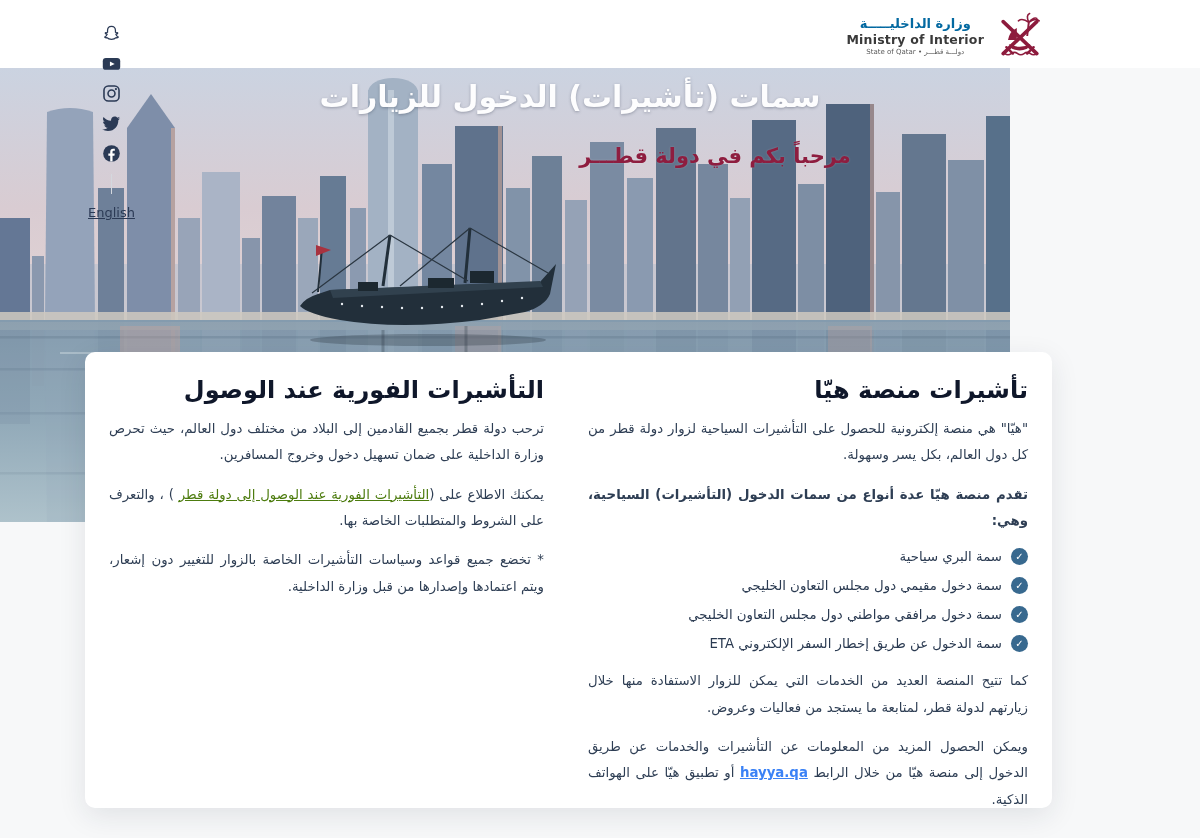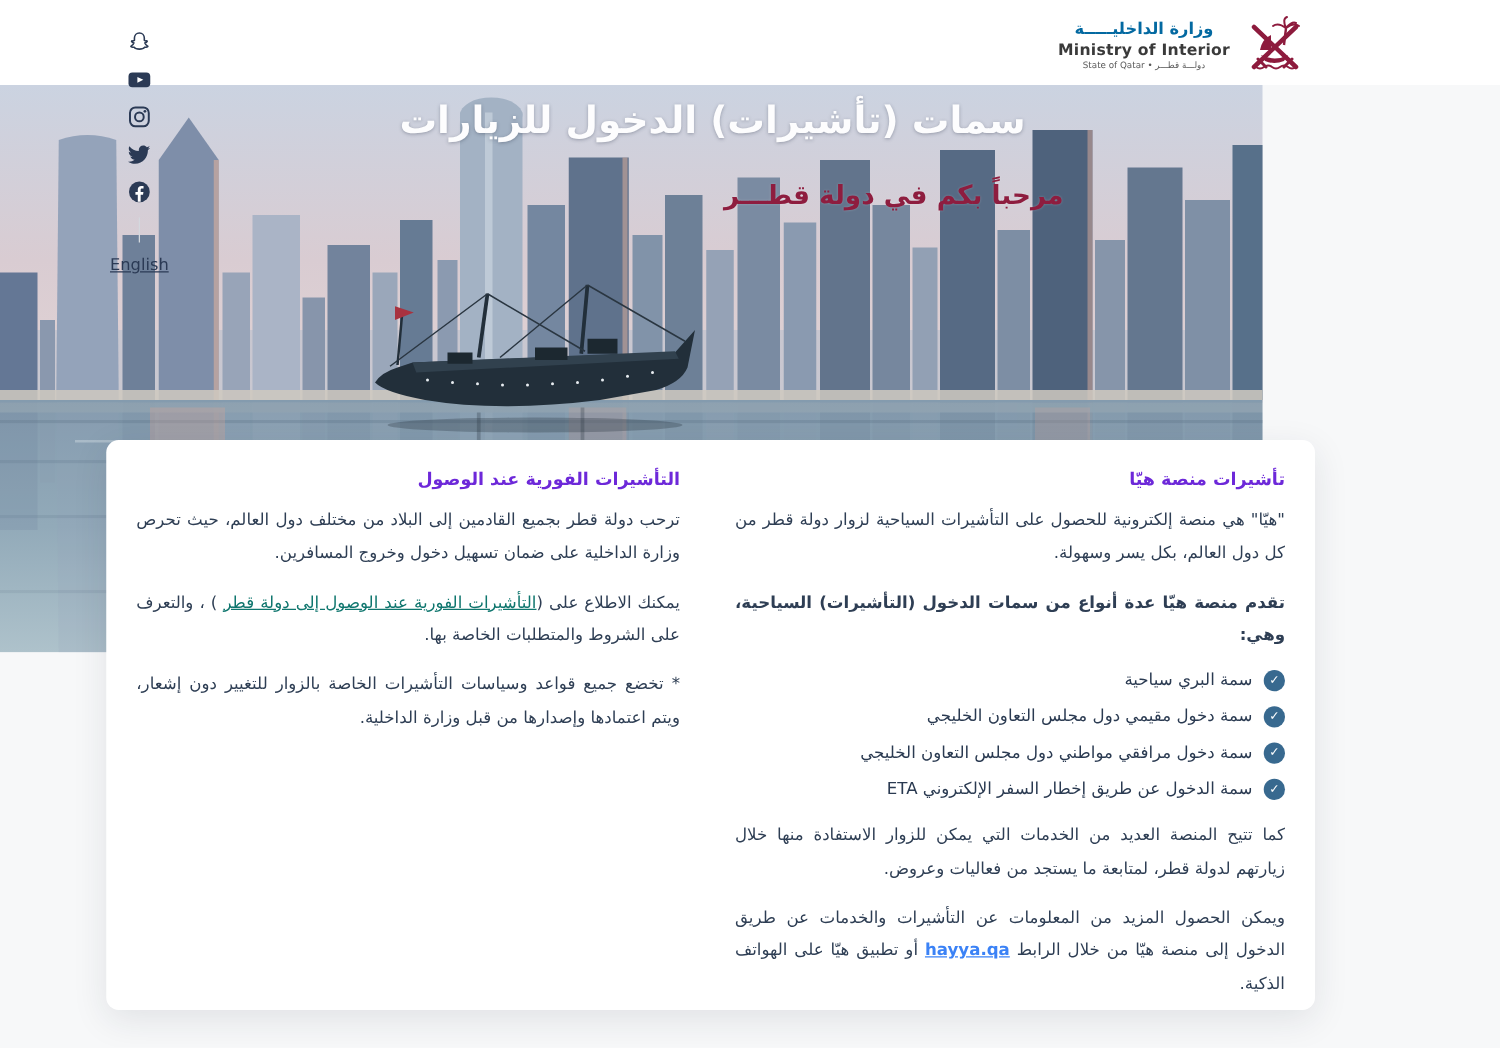--- a/index.html
+++ b/index.html
@@ -29,29 +29,29 @@
   .hero-sub { position:absolute; top:76px; left:215px; width:1000px; text-align:center;
               font-size:21px; font-weight:bold; color:#8e1d3f; text-shadow:0 0 2px rgba(255,255,255,.25); }
 
   
   .card { position:absolute; left:85px; top:352px; width:967px; height:456px; background:#ffffff;
           border-radius:10px; box-shadow:0 8px 28px rgba(30,40,60,.10); z-index:4;
           padding:18px 24px 20px 24px; direction:rtl; overflow:hidden; }
   .cols { display:flex; gap:44px; }
   .col-hayya { width:440px; flex:0 0 440px; }
   .col-arrival { width:435px; flex:0 0 435px; }
-  h2.sec { font-size:14px; font-weight:bold; color:#6d28d9; margin:6px 0 12px; }
+  h2.sec { font-size:24px; font-weight:bold; color:#0f172a; margin:6px 0 12px; }
   .card p { font-size:13.3px; color:#2e3e54; line-height:1.98; text-align:justify; margin:0 0 13px; }
   .bold-line { font-weight:bold; color:#22324a; margin-bottom:8px !important; }
   .check-list { list-style:none; margin:2px 0 10px; }
   .check-list li { display:flex; align-items:center; gap:9px; height:29px; font-size:13.3px; color:#2a3a51; }
   .chk { width:17px; height:17px; border-radius:50%; background:#38698f; color:#fff; flex:0 0 17px;
          display:flex; align-items:center; justify-content:center; font-size:10px; line-height:1; }
   .link-navy { color:#3b82f6; font-weight:bold; text-decoration:underline; cursor:pointer; }
-  .link-maroon { color:#0f766e; text-decoration:underline; cursor:pointer; }
+  .link-maroon { color:#4d7c0f; text-decoration:underline; cursor:pointer; }
   .note { color:#2e3e54; }
 </style>
 </head>
 <body>
 
 <div id="page">
 
   <div class="header">
     <div class="social-row">
       <span class="soc">

